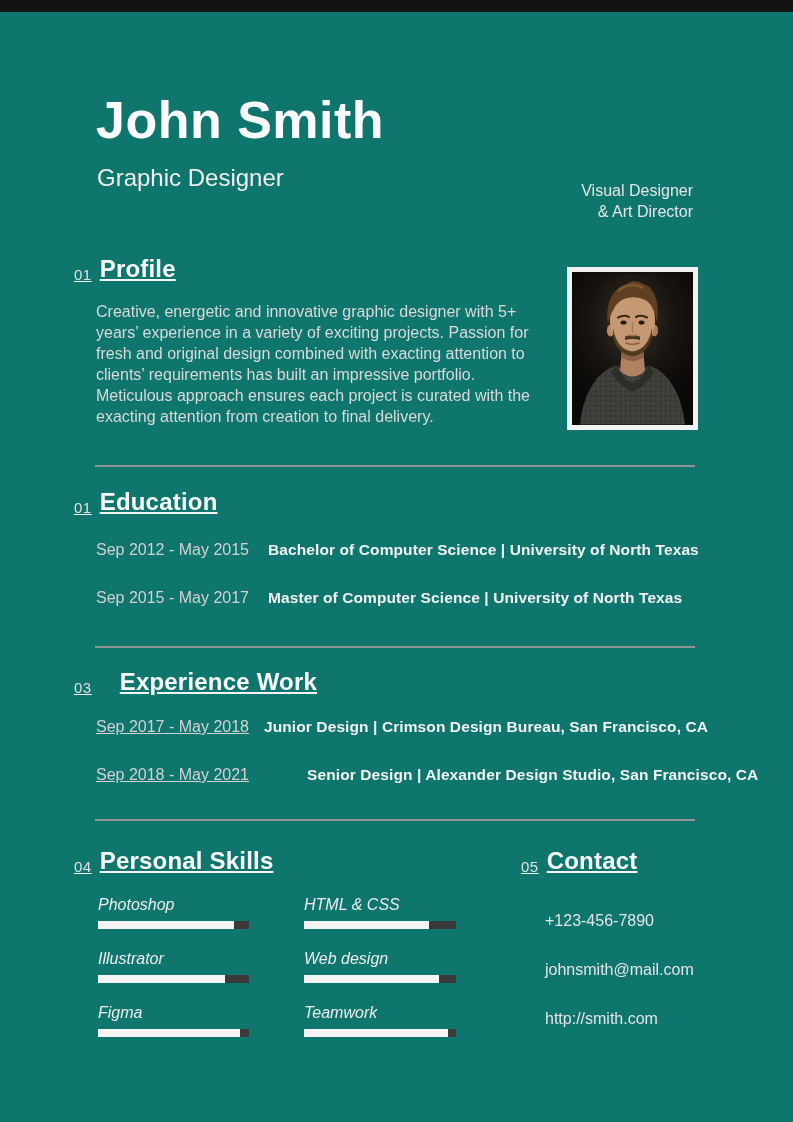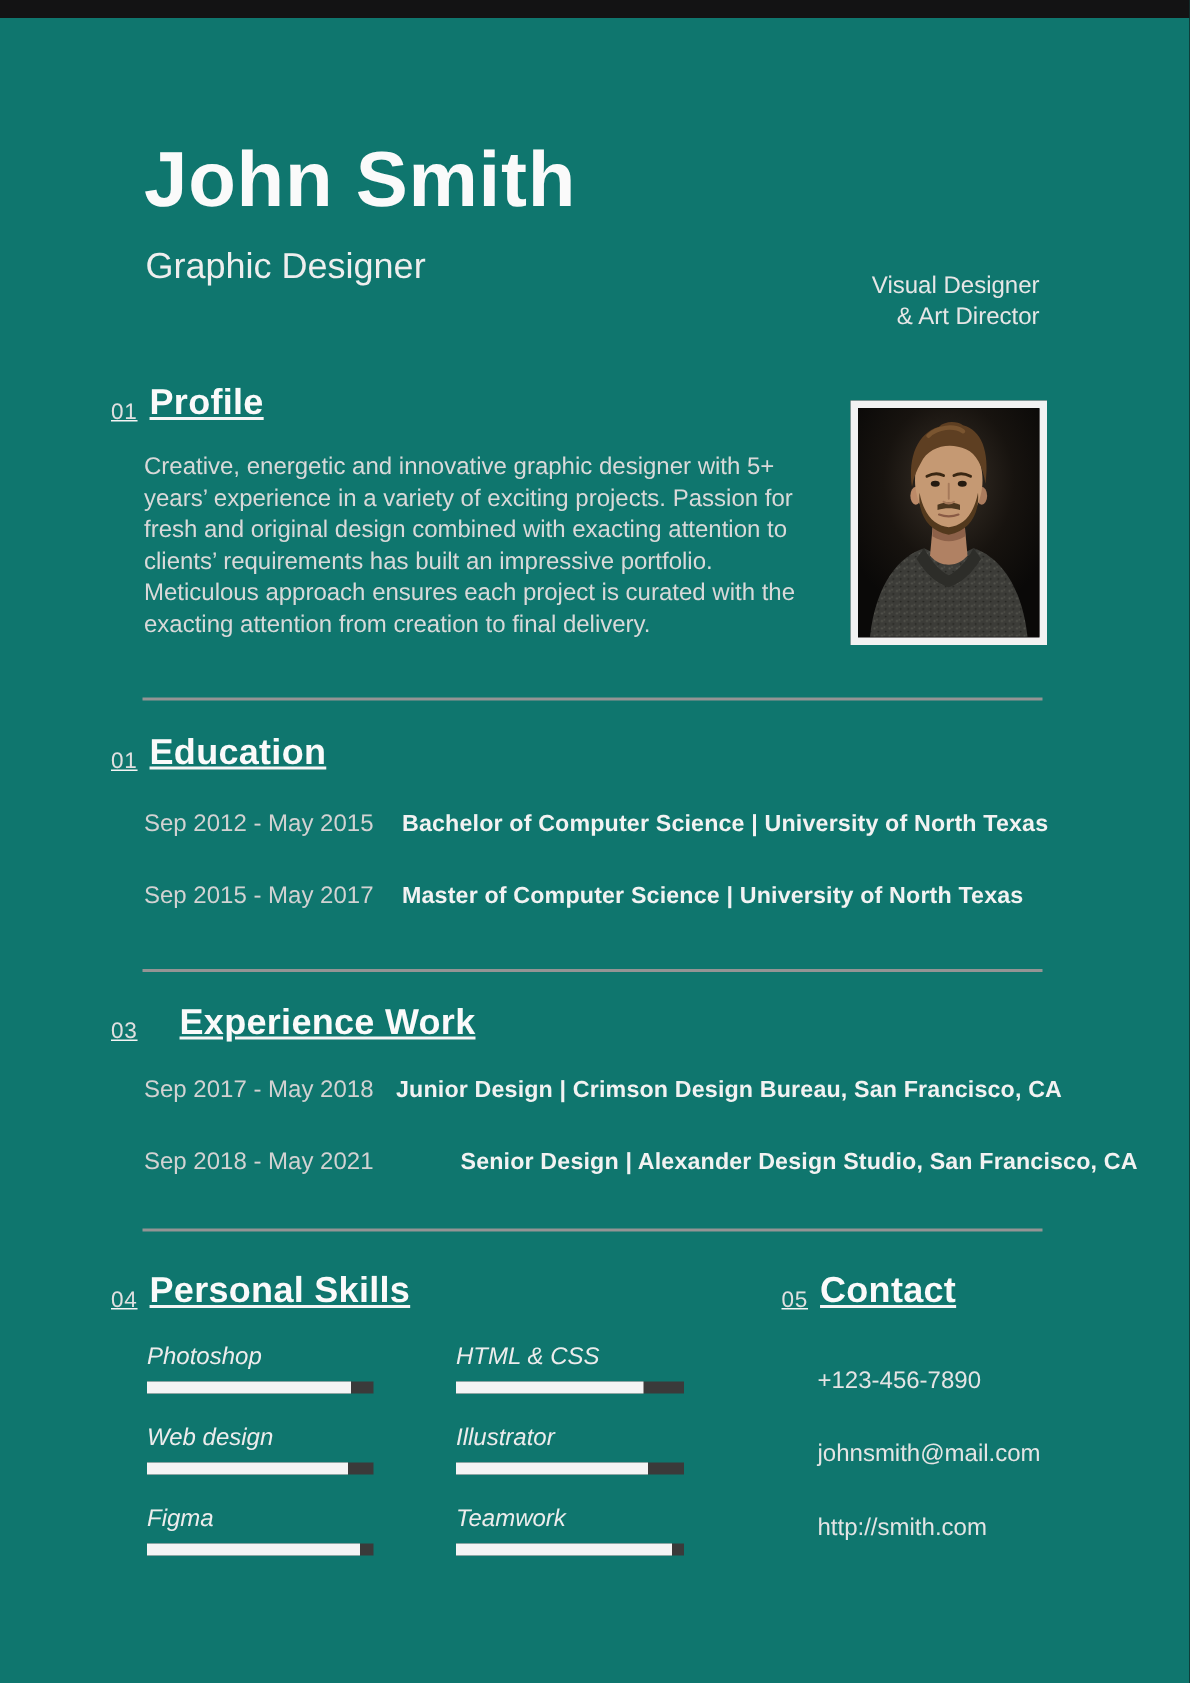--- a/index.html
+++ b/index.html
@@ -53,21 +53,21 @@
   .hr {
     position: absolute; left: 95px; width: 600px; height: 2px;
     background: #949494;
   }
   
   .row { position: absolute; left: 96px; display: flex; align-items: baseline; }
   .row .dates {
     width: 172px; flex: 0 0 172px;
     font-size: 16px; color: #d2d2d2; font-weight: normal;
   }
-  .row.exp .dates { width: 168px; flex-basis: 168px; }
+  .row.exp .dates { width: 168px; flex-basis: 168px; text-decoration: underline; }
   .row .detail {
     font-size: 15.5px; font-weight: bold; color: #f2f2f2; letter-spacing: 0.1px;
     white-space: nowrap;
   }
   
   .skills-grid {
     position: absolute; left: 98px; top: 884px;
     display: grid; grid-template-columns: 151px 152px;
     column-gap: 55px; row-gap: 21px; font-style: italic;
   }
@@ -183,29 +183,29 @@
         <div class="skill-fill" style="width: 90%;"></div>
       </div>
     </div>
     <div class="skill">
       <div class="skill-label">HTML &amp; CSS</div>
       <div class="skill-bar">
         <div class="skill-fill" style="width: 82%;"></div>
       </div>
     </div>
     <div class="skill">
+      <div class="skill-label">Illustrator</div>
+      <div class="skill-bar">
+        <div class="skill-fill" style="width: 84%;"></div>
+      </div>
+    </div>
+    <div class="skill">
       <div class="skill-label">Web design</div>
       <div class="skill-bar">
         <div class="skill-fill" style="width: 89%;"></div>
-      </div>
-    </div>
-    <div class="skill">
-      <div class="skill-label">Illustrator</div>
-      <div class="skill-bar">
-        <div class="skill-fill" style="width: 84%;"></div>
       </div>
     </div>
     <div class="skill">
       <div class="skill-label">Figma</div>
       <div class="skill-bar">
         <div class="skill-fill" style="width: 94%;"></div>
       </div>
     </div>
     <div class="skill">
       <div class="skill-label">Teamwork</div>

